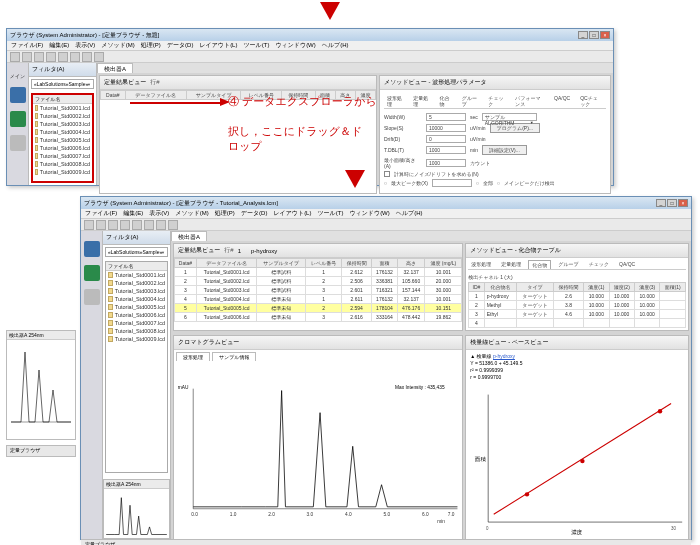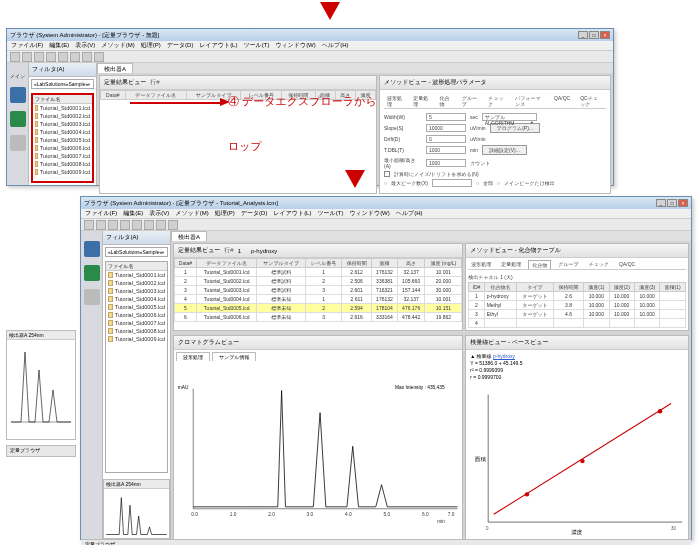--- a/index.html
+++ b/index.html
@@ -237,21 +237,21 @@
           </div>
         </div>
       </div>
     </div>
   </div>
 </div>
 
 <div class="annotation" style="left: 228px; top: 94px;">
   <span>④</span> <span>データエクスプローラから</span><br>
   <br>
-  <br>
+  <span>択し，ここにドラッグ＆ド</span><br>
   <span>ロップ</span>
 </div>
 <div class="annotation-arrow" style="left: 130px; top: 102px; width: 90px;">
   <div class="annotation-line" style="width:100%;"></div>
 </div>
 
 <div class="arrow-down" style="left: 345px; top: 170px;"></div>
 
 <div class="app-window" style="left: 80px; top: 196px; width: 612px; height: 344px;">
   <div class="titlebar">

